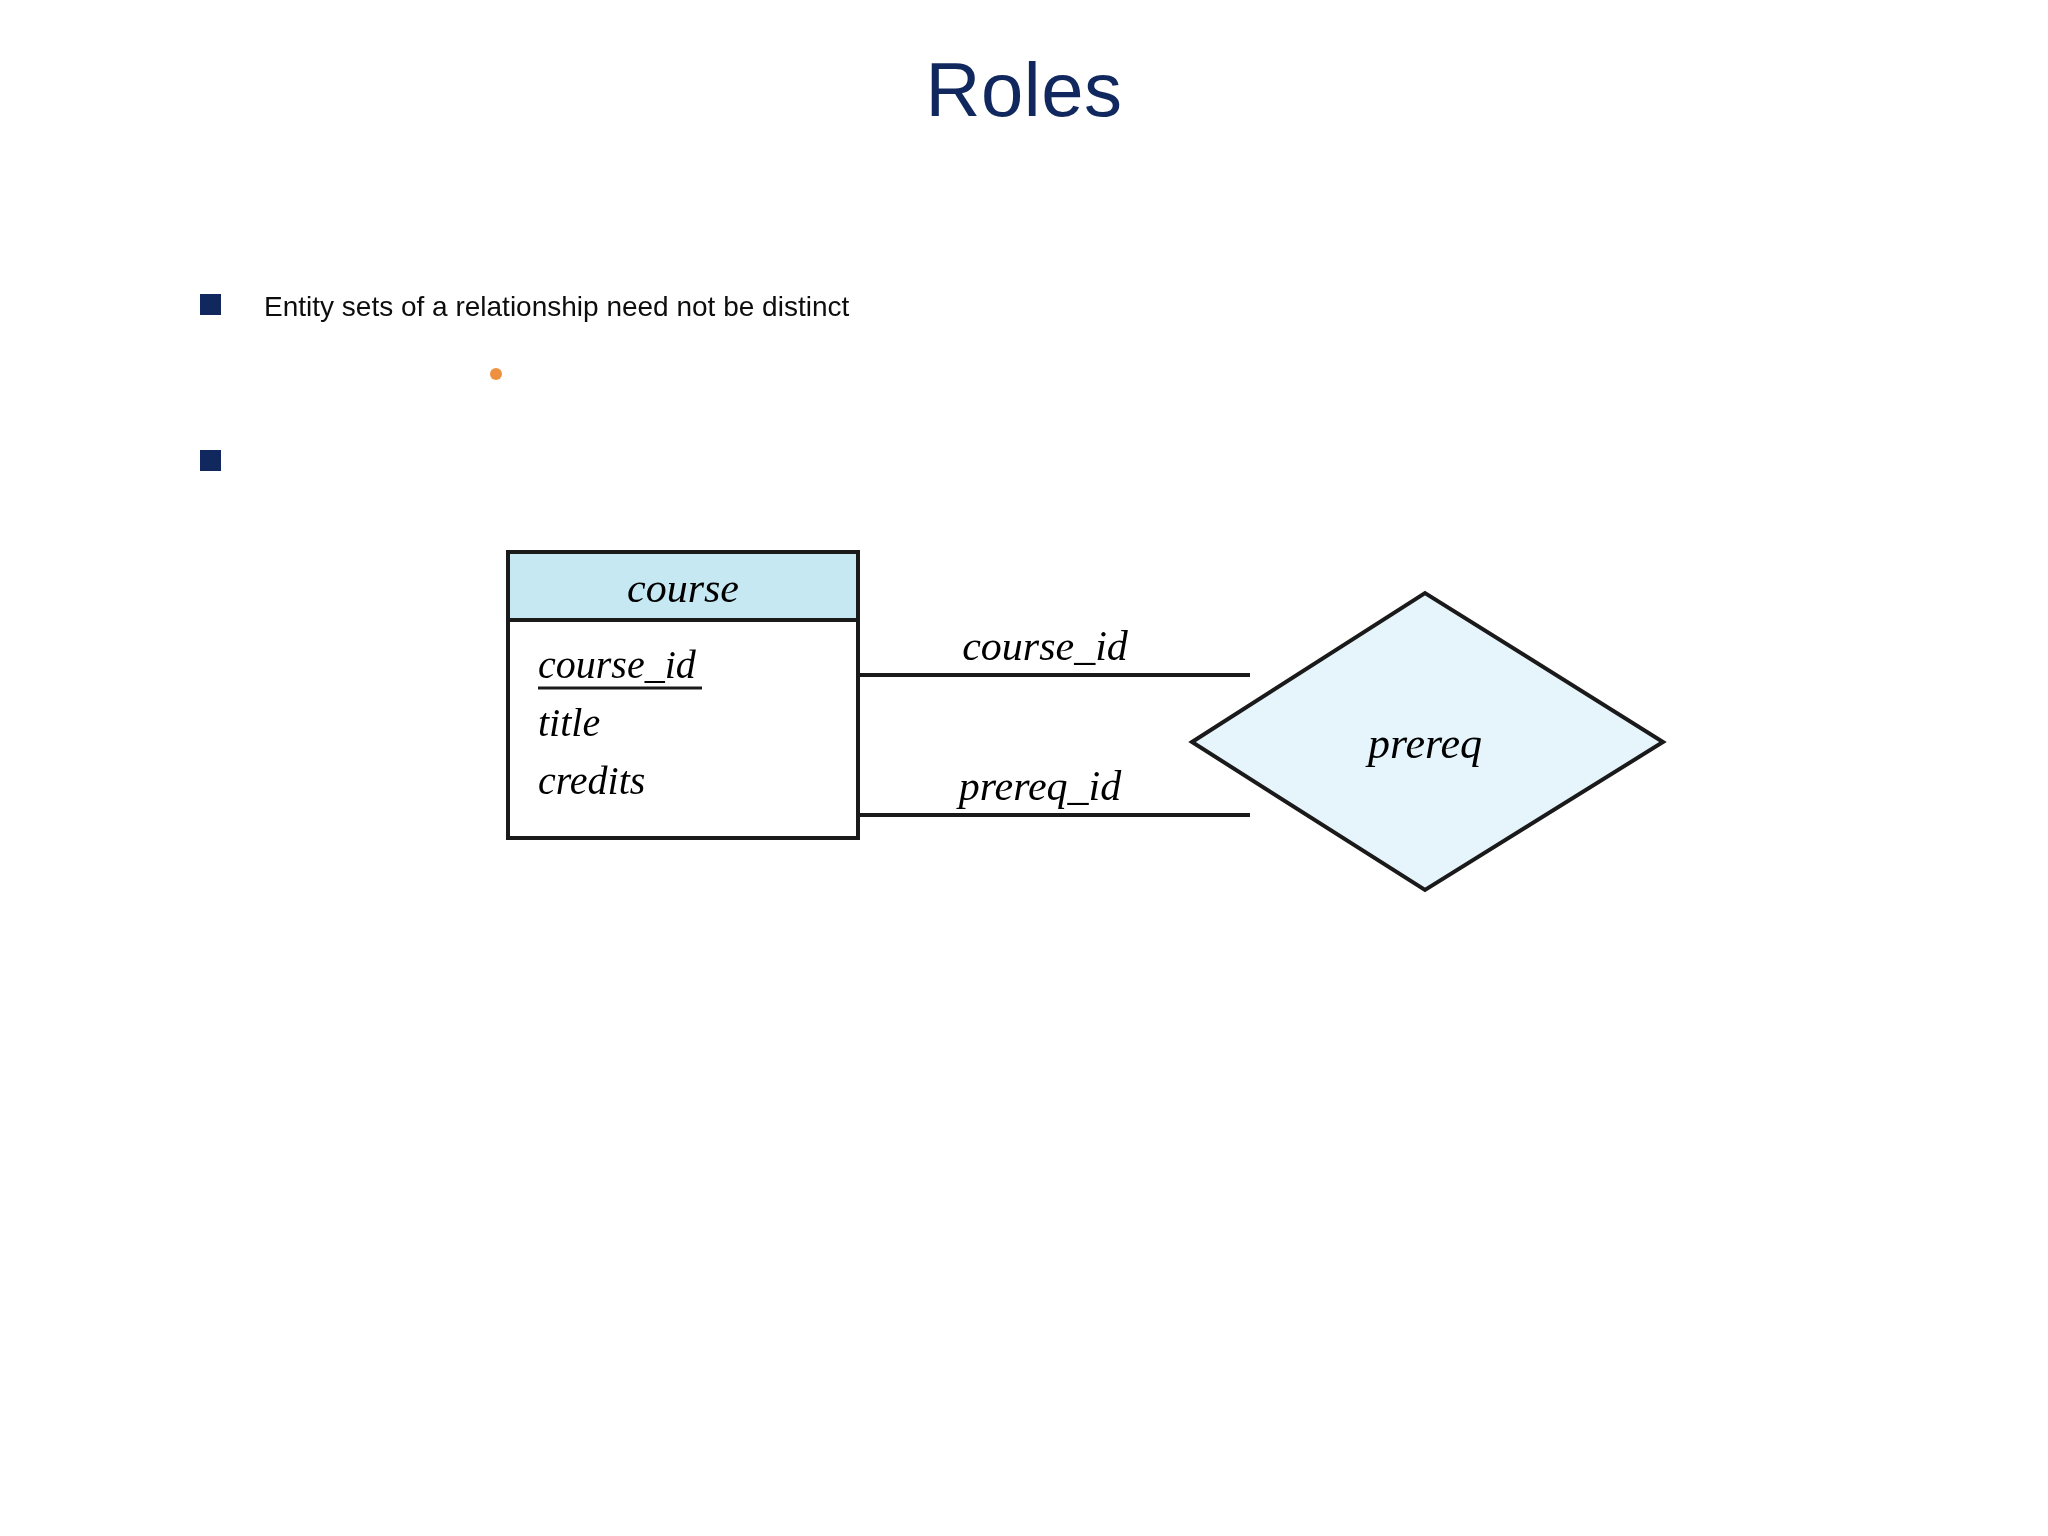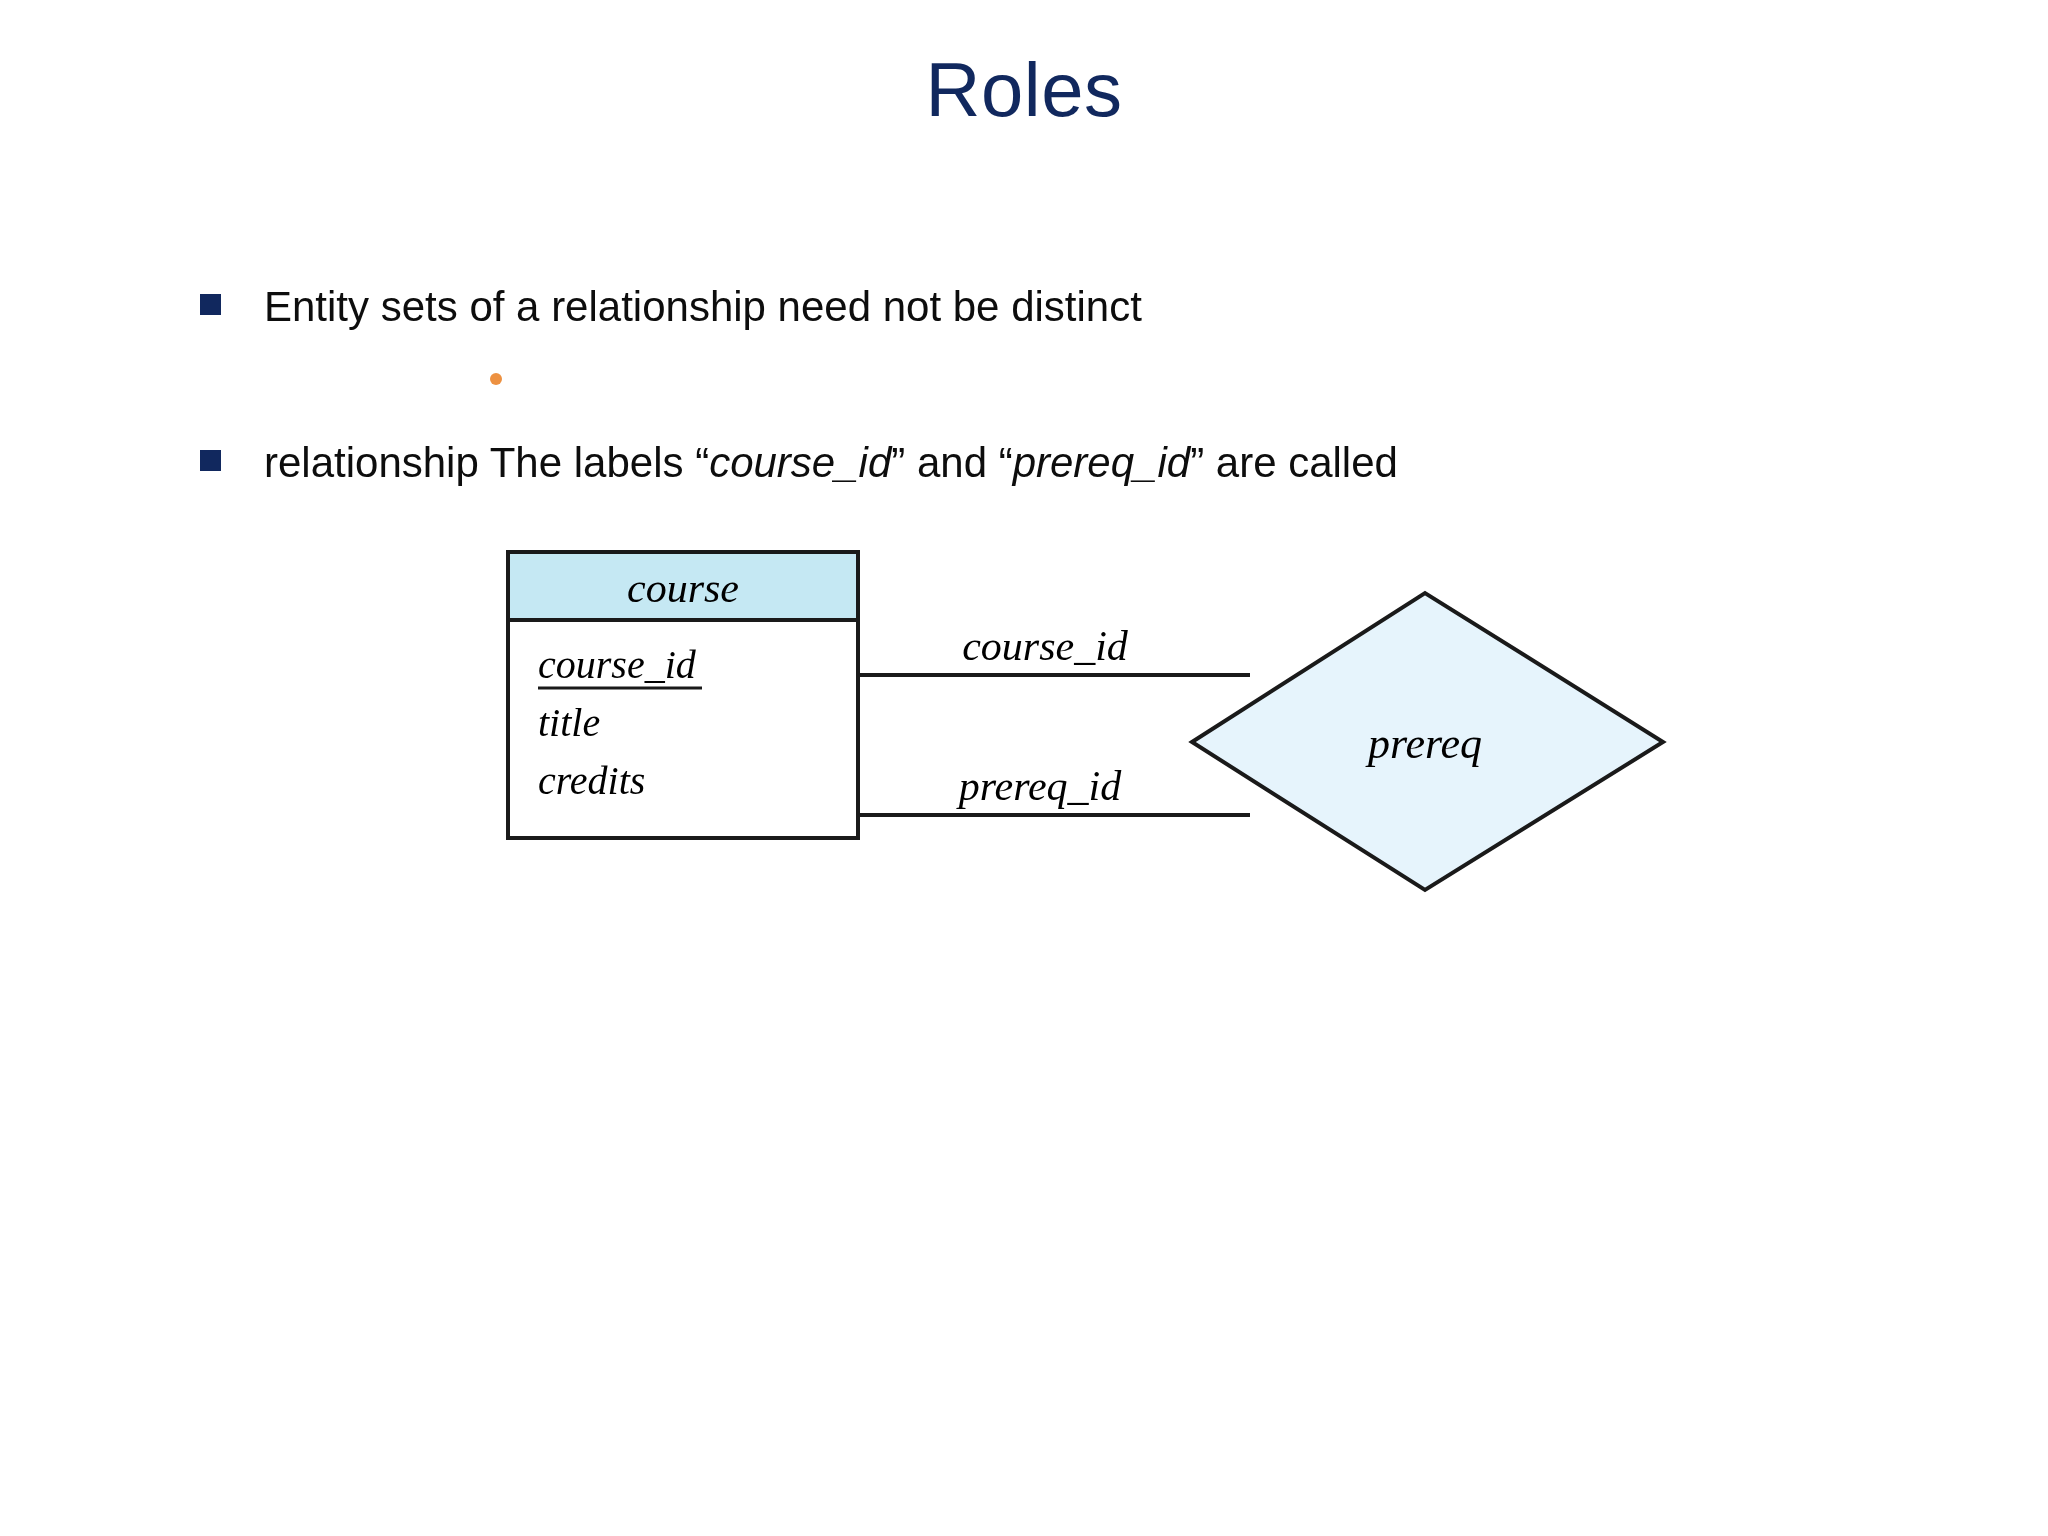--- a/index.html
+++ b/index.html
@@ -32,21 +32,21 @@
 
   
   #body-text {
     position: absolute;
     top: 268px;
     left: 196px;
     width: 1500px;
   }
   .bullet-line {
     position: relative;
-    font-size: 42px;
+    font-size: 28px;
     line-height: 78px;
     color: #0d0d0d;
     white-space: nowrap;
   }
   .sq-marker {
     position: absolute;
     left: 4px;
     top: 26px;
     width: 21px;
     height: 21px;
@@ -118,21 +118,20 @@
     <span class="sq-marker"></span>
     <span class="lvl1-text">Entity sets of a relationship need not be distinct</span>
   </div>
 
   <div class="bullet-line lvl2">
     <span class="dot-marker"></span>
   </div>
 
   <div class="bullet-line">
     <span class="sq-marker"></span>
-    <span class="lvl1-text"><span>relationship The labels “</span><span class="italic">course_id</span><span>” and “</span><span class="italic">prereq_id</span><span>” are called</span></span>
   </div>
 
 
 </div>
 
 <div id="er-diagram">
   <svg width="1220" height="380" viewBox="0 0 1220 380" xmlns="http://www.w3.org/2000/svg">
 
     <line x1="360" y1="135" x2="760" y2="135" stroke="#1a1a1a" stroke-width="4"></line>
     <line x1="360" y1="275" x2="760" y2="275" stroke="#1a1a1a" stroke-width="4"></line>

